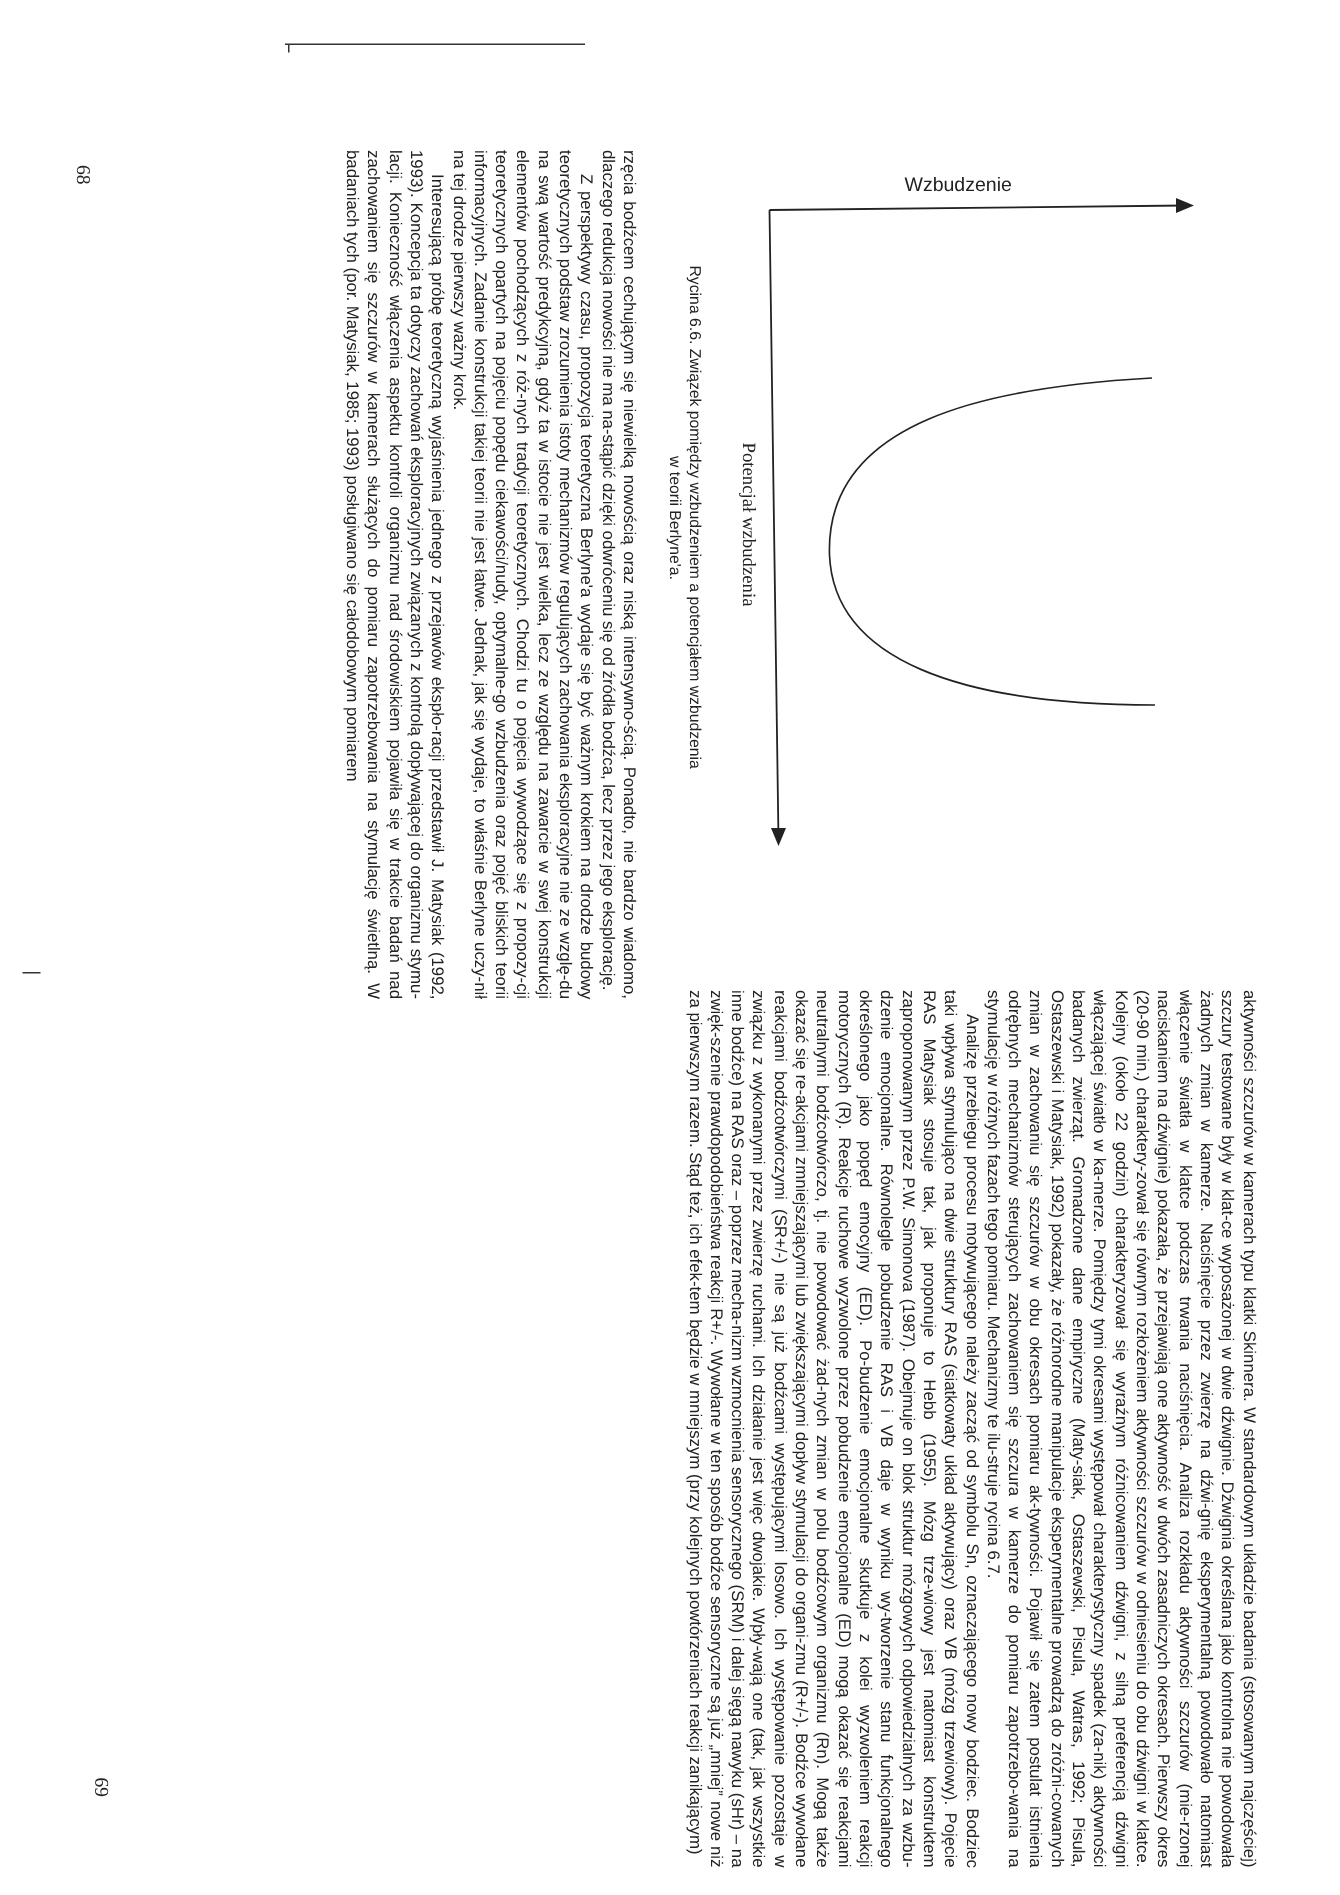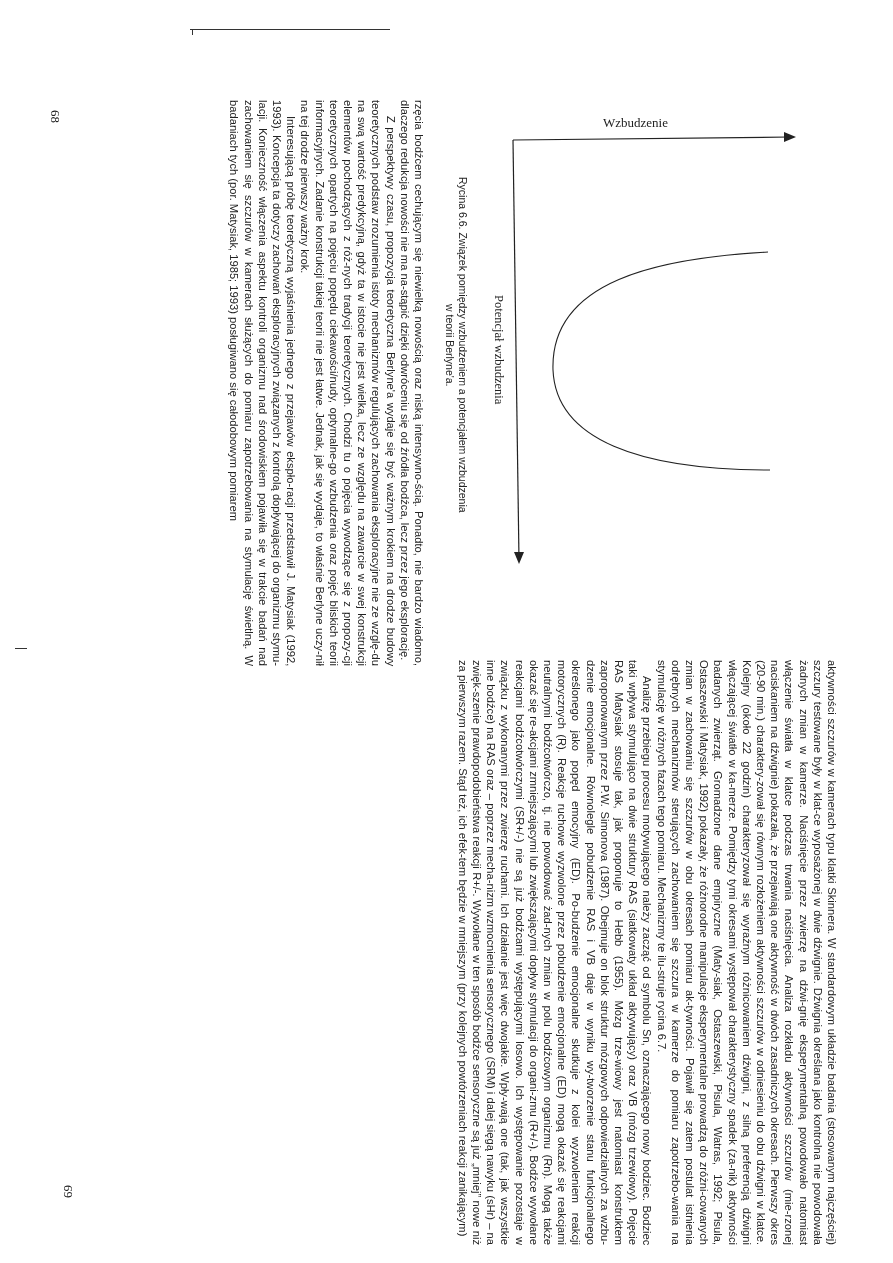--- a/index.html
+++ b/index.html
@@ -21,21 +21,21 @@
   .pagenum {
     position:absolute; writing-mode:vertical-rl;
     font-family:"Liberation Serif", serif; font-size:13px; color:#222;
   }
   .caption {
     position:absolute; writing-mode:vertical-rl;
     font-family:"Liberation Sans", sans-serif; font-size:10.5px; line-height:13.5px;
     text-align:center; color:#222;
   }
   .fig-label-x {
-    position:absolute; font-family:Liberation Serif, serif; font-size:13px; color:#222;
+    position:absolute; font-family:Liberation Sans, sans-serif; font-size:13px; color:#222;
   }
   .fig-label-y {
     position:absolute; writing-mode:vertical-rl;
     font-family:"Liberation Serif", serif; font-size:12.5px; color:#222;
   }
   svg.figure { position:absolute; left:440px; top:80px; }
 </style>
 </head>
 <body>
 

